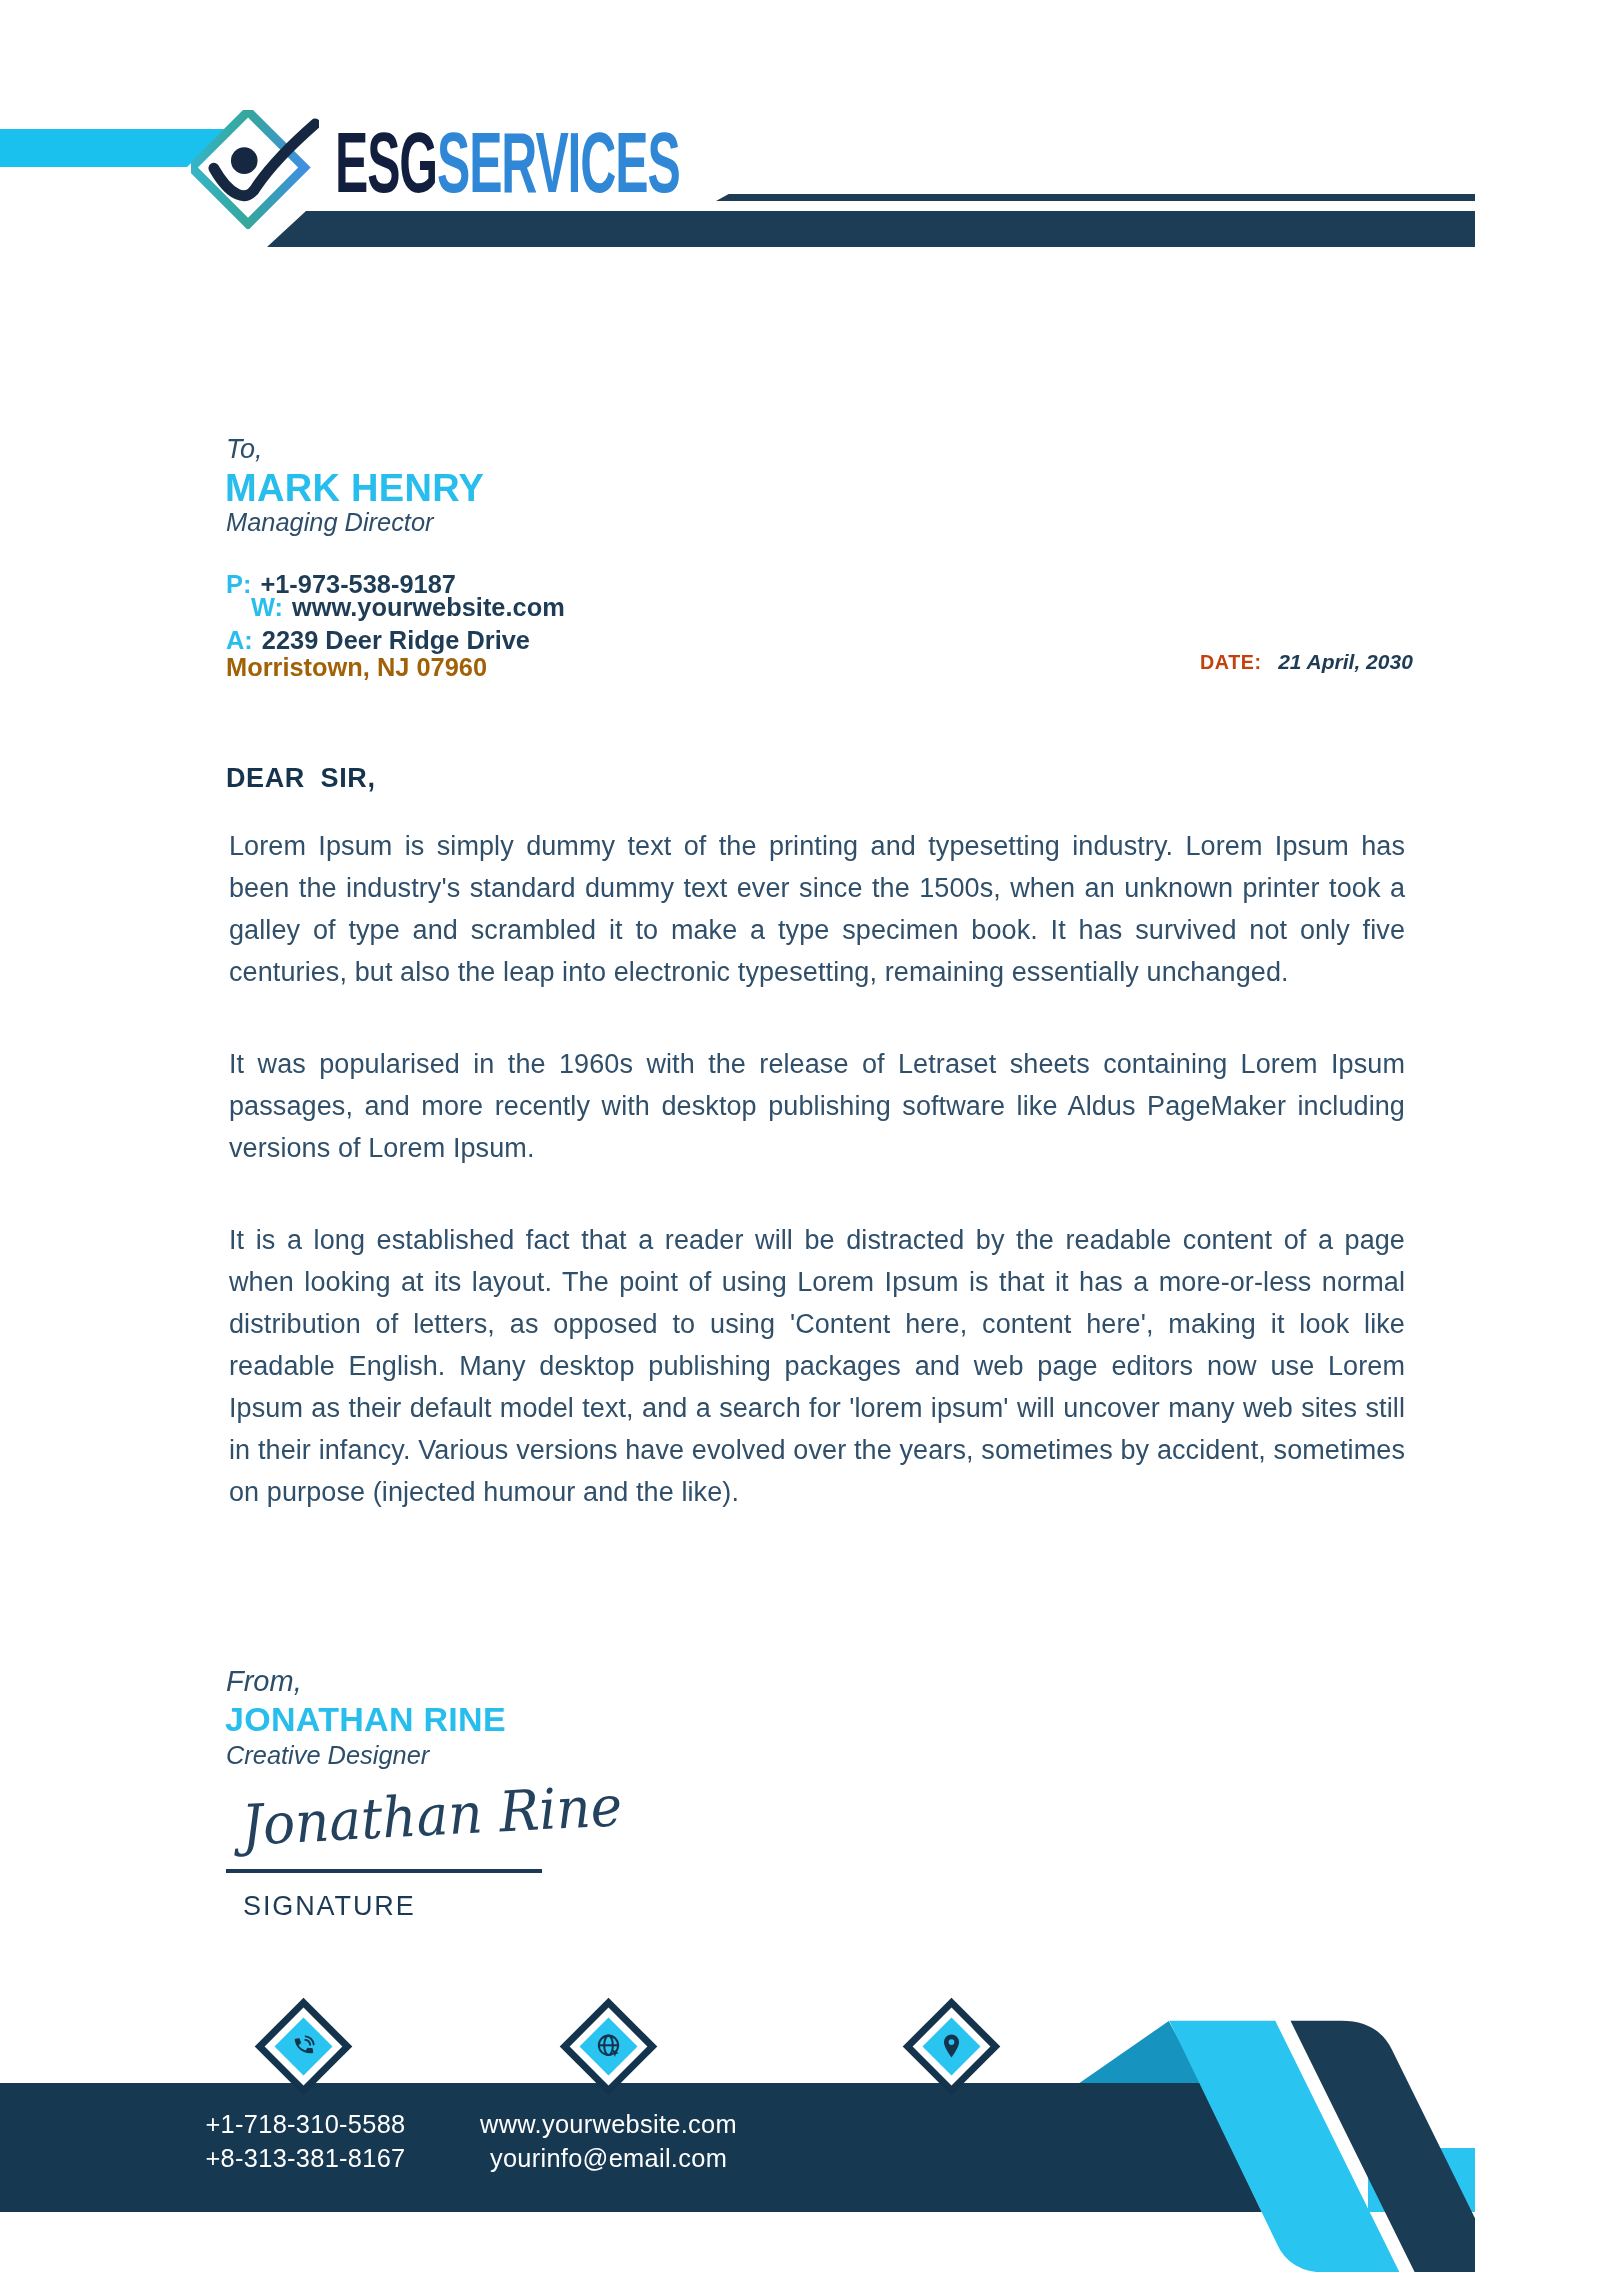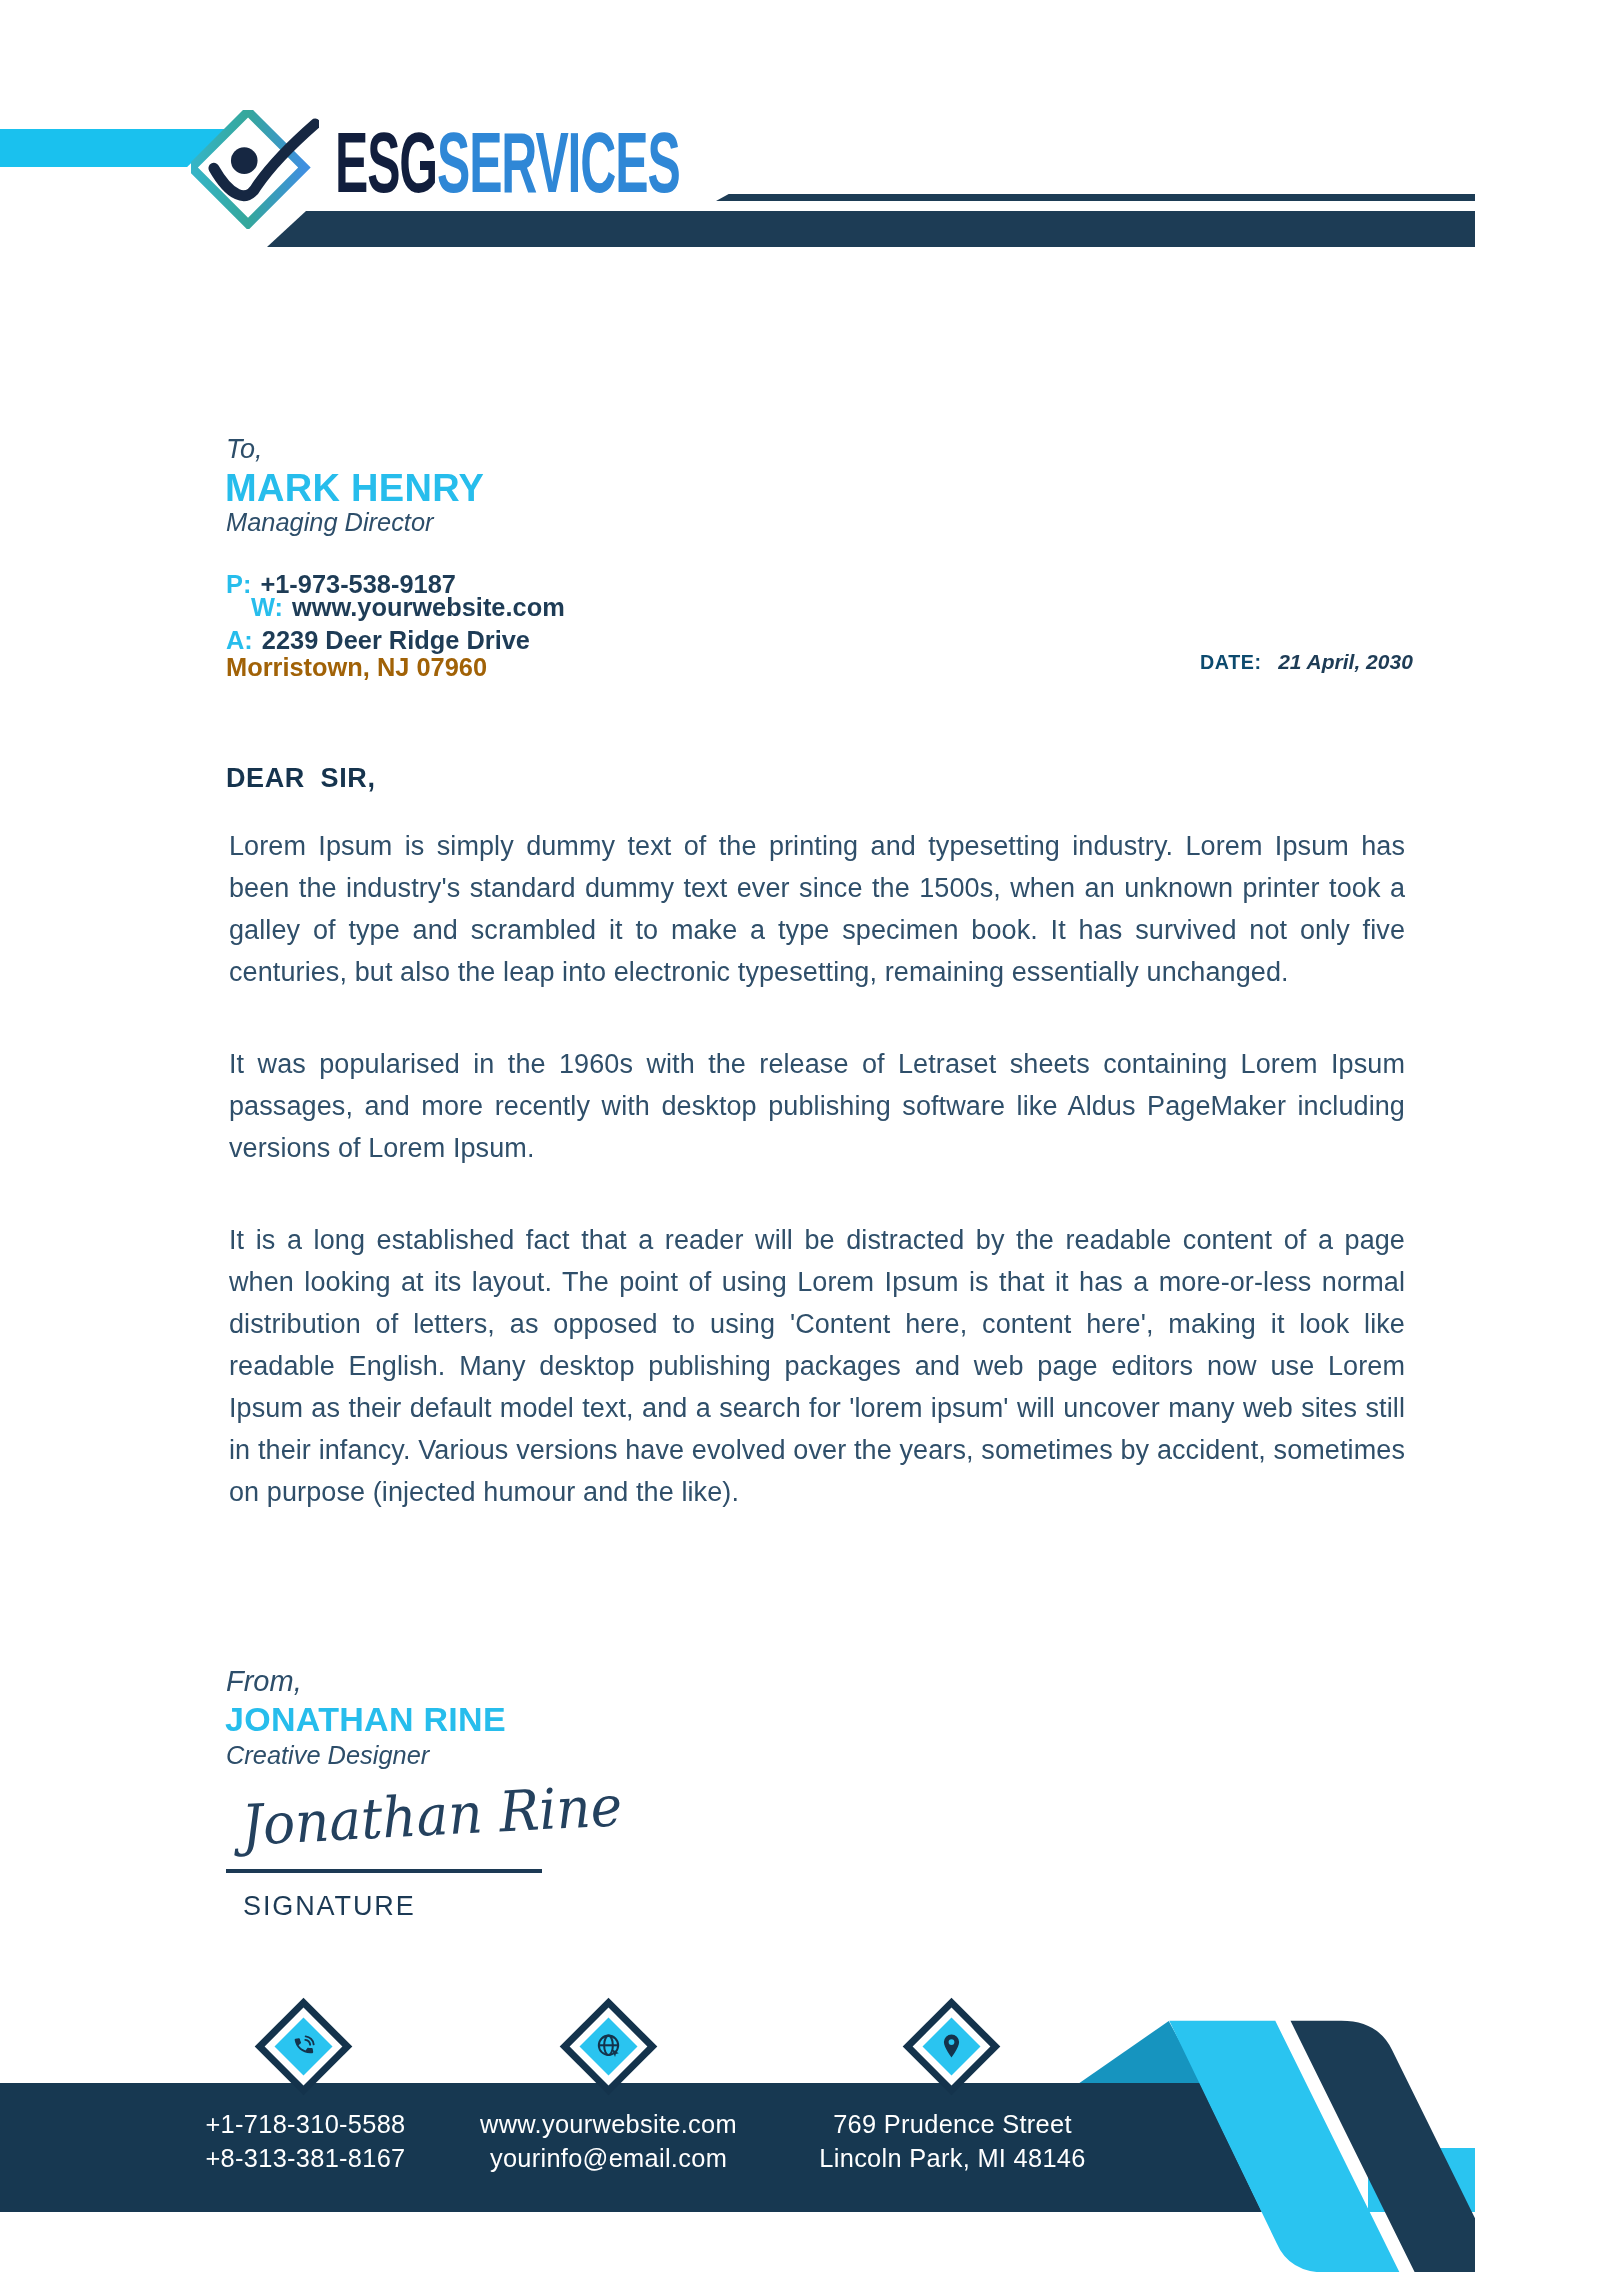--- a/index.html
+++ b/index.html
@@ -24,21 +24,21 @@
   
   .to-label{left:226px;top:434px;font-size:27px;font-style:italic;color:#2d4e6a;}
   .recipient-name{left:225px;top:467px;font-size:38px;font-weight:bold;color:#27bdec;letter-spacing:0.3px;}
   .recipient-title{left:226px;top:508px;font-size:25.4px;font-style:italic;color:#2d4e6a;}
   .contact-line{left:226px;font-size:25.4px;font-weight:bold;color:#1e3c56;white-space:nowrap;}
   .contact-line .pfx{color:#27bdec;margin-right:9px;}
   .addr2{left:226px;font-size:25.4px;font-weight:bold;color:#a16207;}
 
   
   .date-row{left:1200px;top:650px;display:flex;align-items:baseline;white-space:nowrap;}
-  .date-label{font-size:19.7px;font-weight:bold;color:#0c4a6e;letter-spacing:0.6px;}
+  .date-label{font-size:19.7px;font-weight:bold;color:#c2410c;letter-spacing:0.6px;}
   .date-value{font-size:21px;font-weight:bold;font-style:italic;color:#1e3c56;margin-left:16.5px;}
 
   
   .salutation{left:226px;top:763px;font-size:27px;font-weight:bold;color:#16344e;
         letter-spacing:0.6px;word-spacing:7.6px;}
   .body-text{left:229px;top:825px;width:1176px;}
   .body-text p{margin:0 0 50px 0;font-size:27px;line-height:42px;color:#2f4f6a;
         text-align:justify;letter-spacing:0.1px;}
 
   
@@ -194,19 +194,15 @@
   </div>
 
   <div class="abs ft-col" style="left:115px;">
     <div>+1-718-310-5588</div>
     <div>+8-313-381-8167</div>
   </div>
   <div class="abs ft-col" style="left:418px;">
     <div>www.yourwebsite.com</div>
     <div>yourinfo@email.com</div>
   </div>
-  <div class="abs ft-col" style="left:762px;">
-    <div>769 Prudence Street</div>
-    <div>Lincoln Park, MI 48146</div>
-  </div>
 
 </div>
 
 
 </body></html>

